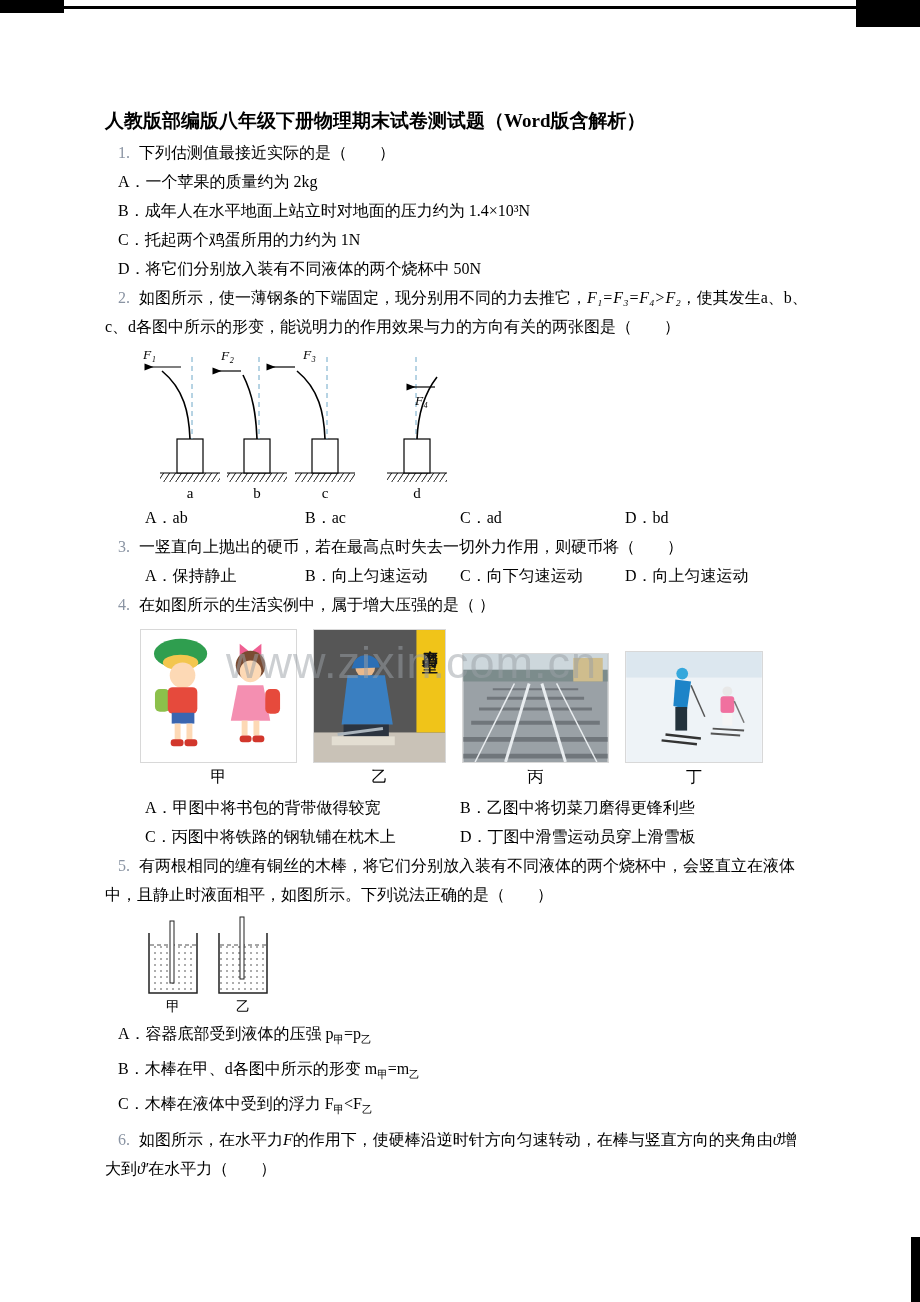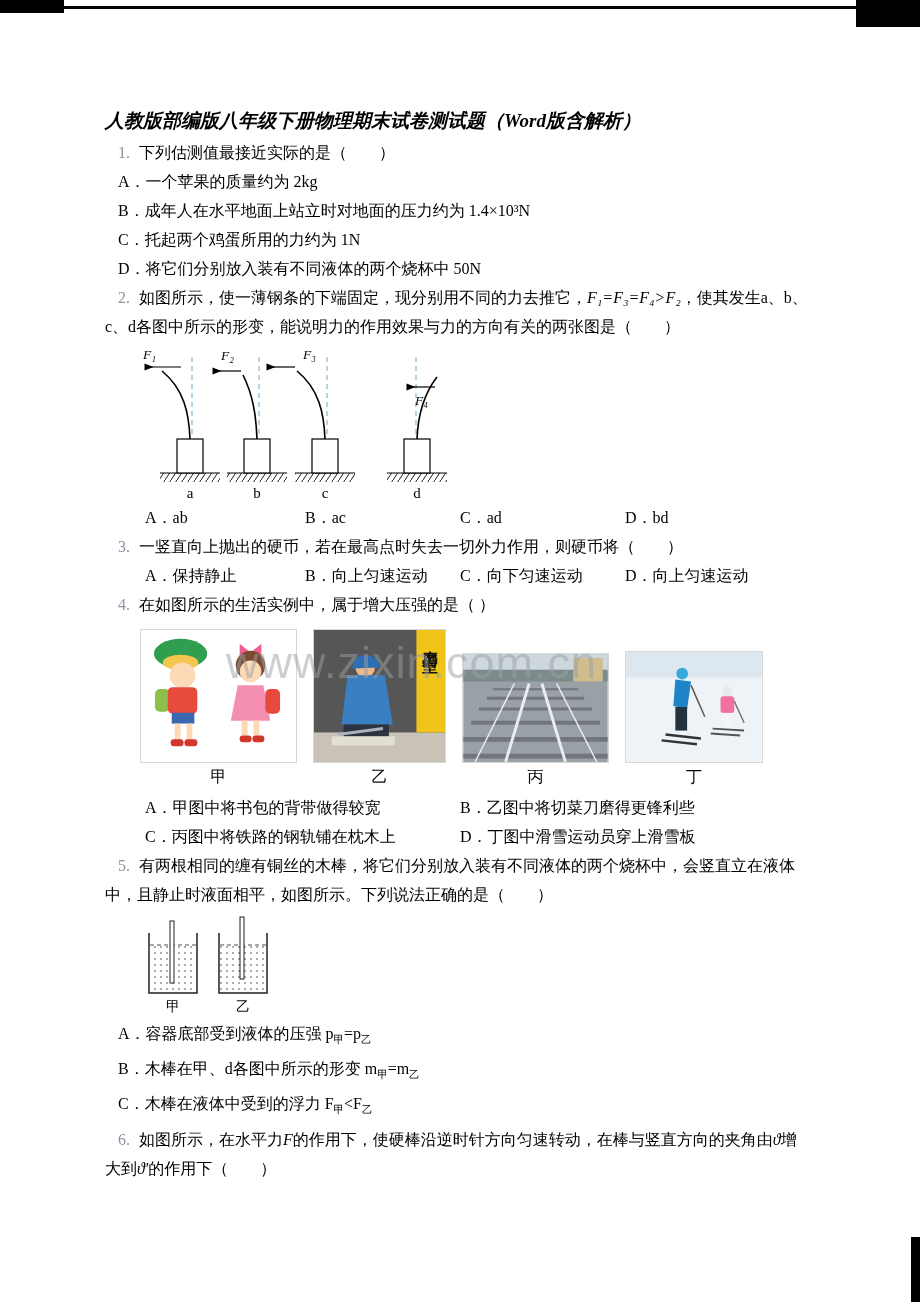--- a/index.html
+++ b/index.html
@@ -14,21 +14,21 @@
     color: #000;
   }
   .artifact { position: absolute; background: #000; z-index: 20; }
   .art-topleft  { left: 0;    top: 0;      width: 64px;  height: 13px; }
   .art-topline  { left: 0;    top: 6px;    width: 862px; height: 3px;  }
   .art-topright { left: 856px; top: 0;     width: 64px;  height: 27px; }
   .art-rightbar { left: 911px; top: 1237px; width: 9px;  height: 65px; }
 
   .content { position: absolute; left: 105px; top: 108px; width: 705px; }
 
-  .title { font-size: 19px; font-weight: 700; line-height: 26px; margin: 0 0 4px 0; font-style: italic; }
+  .title { font-size: 19px; font-weight: 700; line-height: 26px; margin: 0 0 4px 0; }
 
   p { margin: 0; font-size: 16px; line-height: 29px; }
   .stem { text-indent: 13px; }
   .qnum { color: #8a94a3; margin-right: 9px; }
   .opt  { padding-left: 13px; }
   .frm, .ital { font-style: italic; }
   .sub { font-size: 10.5px; }
 
   .optrow { display: flex; padding-left: 40px; }
   .oc1 { width: 160px; } .oc2 { width: 155px; } .oc3 { width: 165px; }
@@ -298,17 +298,17 @@
           <text x="108" y="96" class="cjk" text-anchor="middle">乙</text>
         </g>
       </svg>
 
       <p class="opt"><span>A．</span><span>容器底部受到液体的压强 p</span><sub class="sub">甲</sub><span>=p</span><sub class="sub">乙</sub></p>
       <p class="opt"><span>B．</span><span>木棒在甲、d各图中所示的形变 m</span><sub class="sub">甲</sub><span>=m</span><sub class="sub">乙</sub></p>
       <p class="opt"><span>C．</span><span>木棒在液体中受到的浮力 F</span><sub class="sub">甲</sub><span>&lt;F</span><sub class="sub">乙</sub></p>
     </section>
 
     <section>
-      <p class="stem"><span class="qnum">6.</span><span>如图所示，在水平力</span><span class="ital">F</span><span>的作用下，使硬棒沿逆时针方向匀速转动，在棒与竖直方向的夹角由</span><span class="ital">ϑ</span><span>增大到</span><span class="ital">ϑ′</span><span>的作用下（　　）</span></p>
+      <p class="stem"><span class="qnum">6.</span><span>如图所示，在水平力</span><span class="ital">F</span><span>的作用下，使硬棒沿逆时针方向匀速转动，在棒与竖直方向的夹角由</span><span class="ital">ϑ</span><span>增大到</span><span class="ital">ϑ′</span><span>在水平力（　　）</span></p>
     </section>
 
   </div>
 </div>
 
 </body></html>

